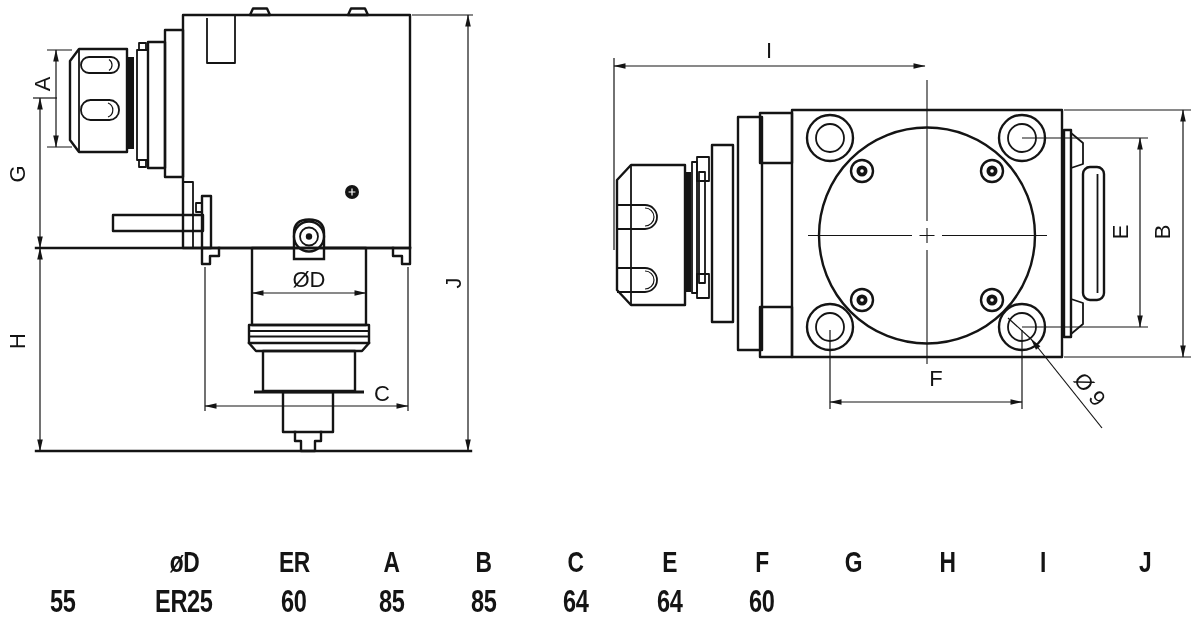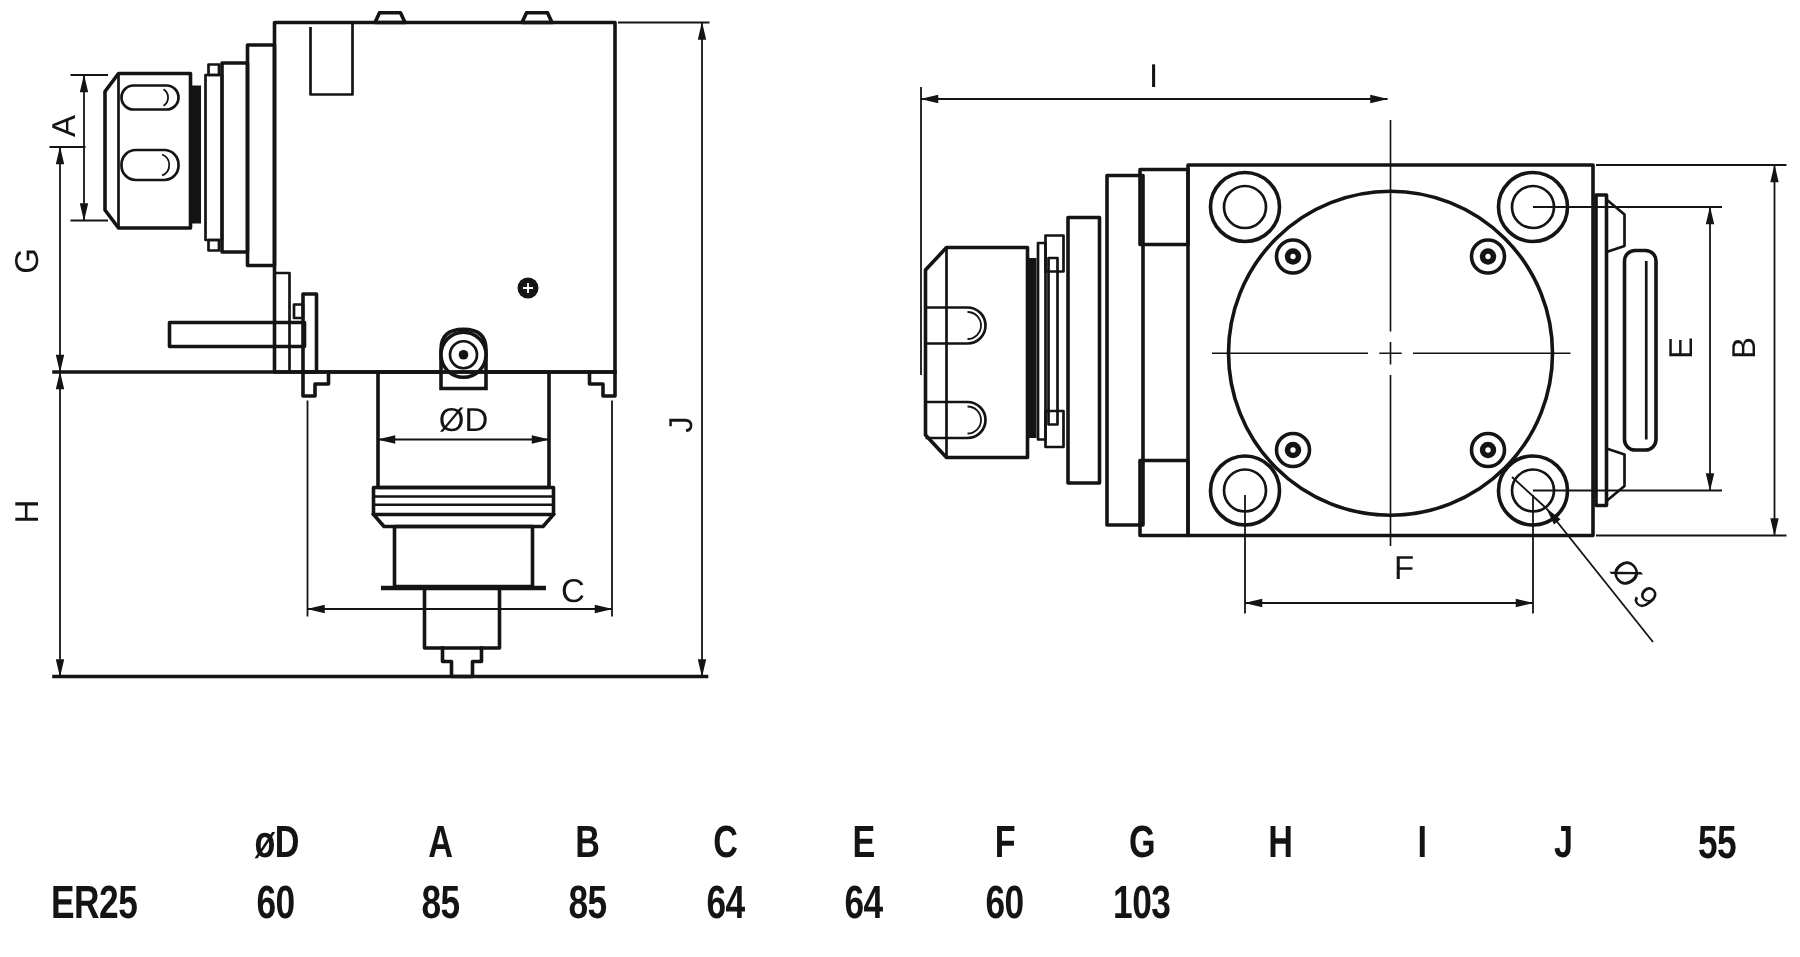--- a/index.html
+++ b/index.html
@@ -231,20 +231,23 @@
 
 
 <div class="spec-table">
   <div class="cell hdr">
         <span></span>
       </div>
   <div class="cell hdr">
         <span>øD</span>
       </div>
   <div class="cell hdr">
+        <span>ER</span>
+      </div>
+  <div class="cell hdr">
         <span>A</span>
       </div>
   <div class="cell hdr">
         <span>B</span>
       </div>
   <div class="cell hdr">
         <span>C</span>
       </div>
   <div class="cell hdr">
         <span>E</span>
@@ -282,18 +285,15 @@
       </div>
   <div class="cell">
         <span>64</span>
       </div>
   <div class="cell">
         <span>64</span>
       </div>
   <div class="cell">
         <span>60</span>
       </div>
-  <div class="cell">
-        <span>103</span>
-      </div>
 </div>
 
 </div>
 
 </body></html>

